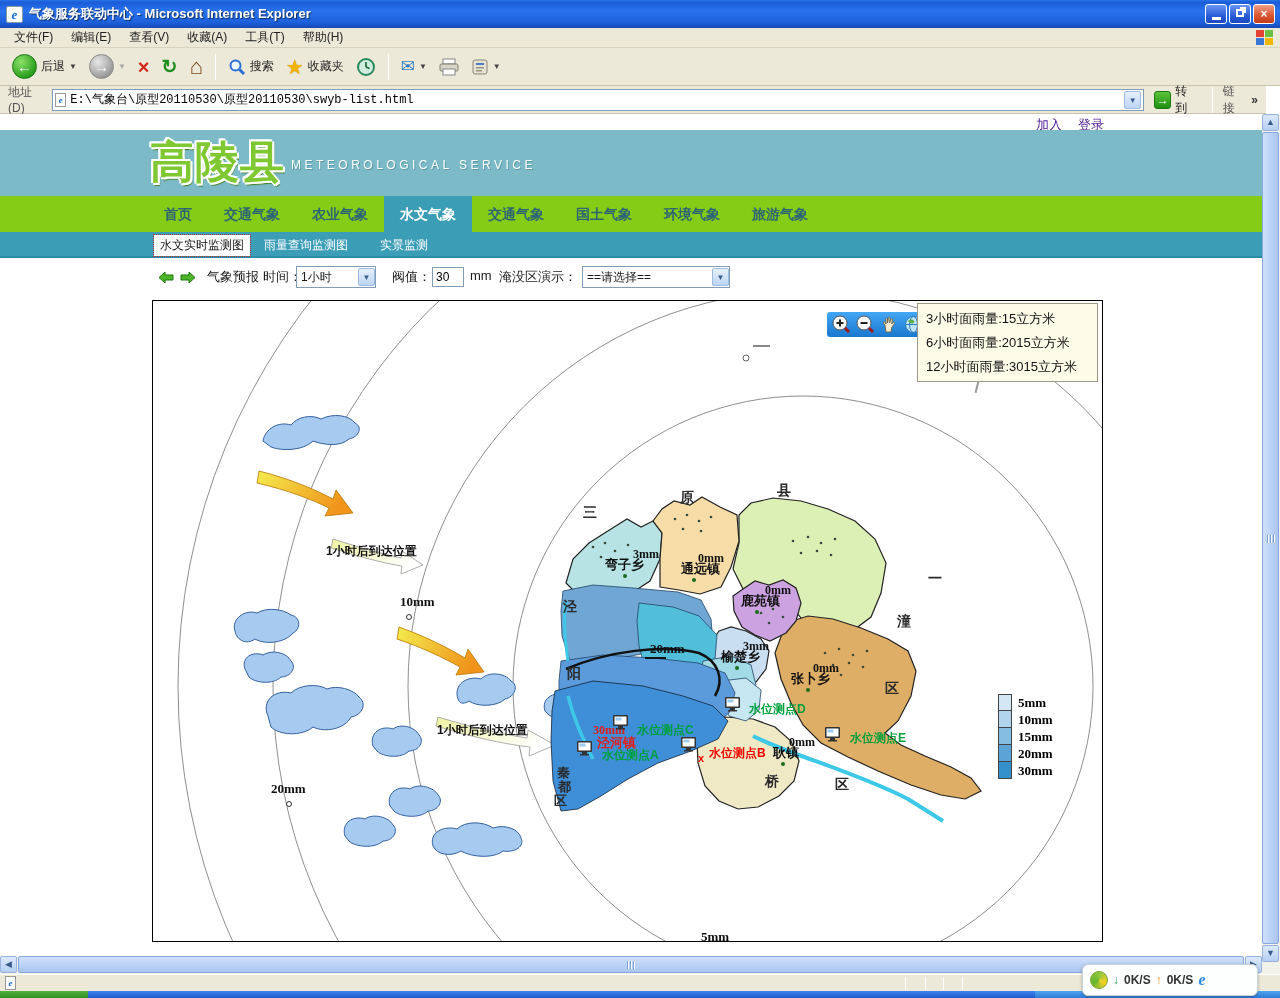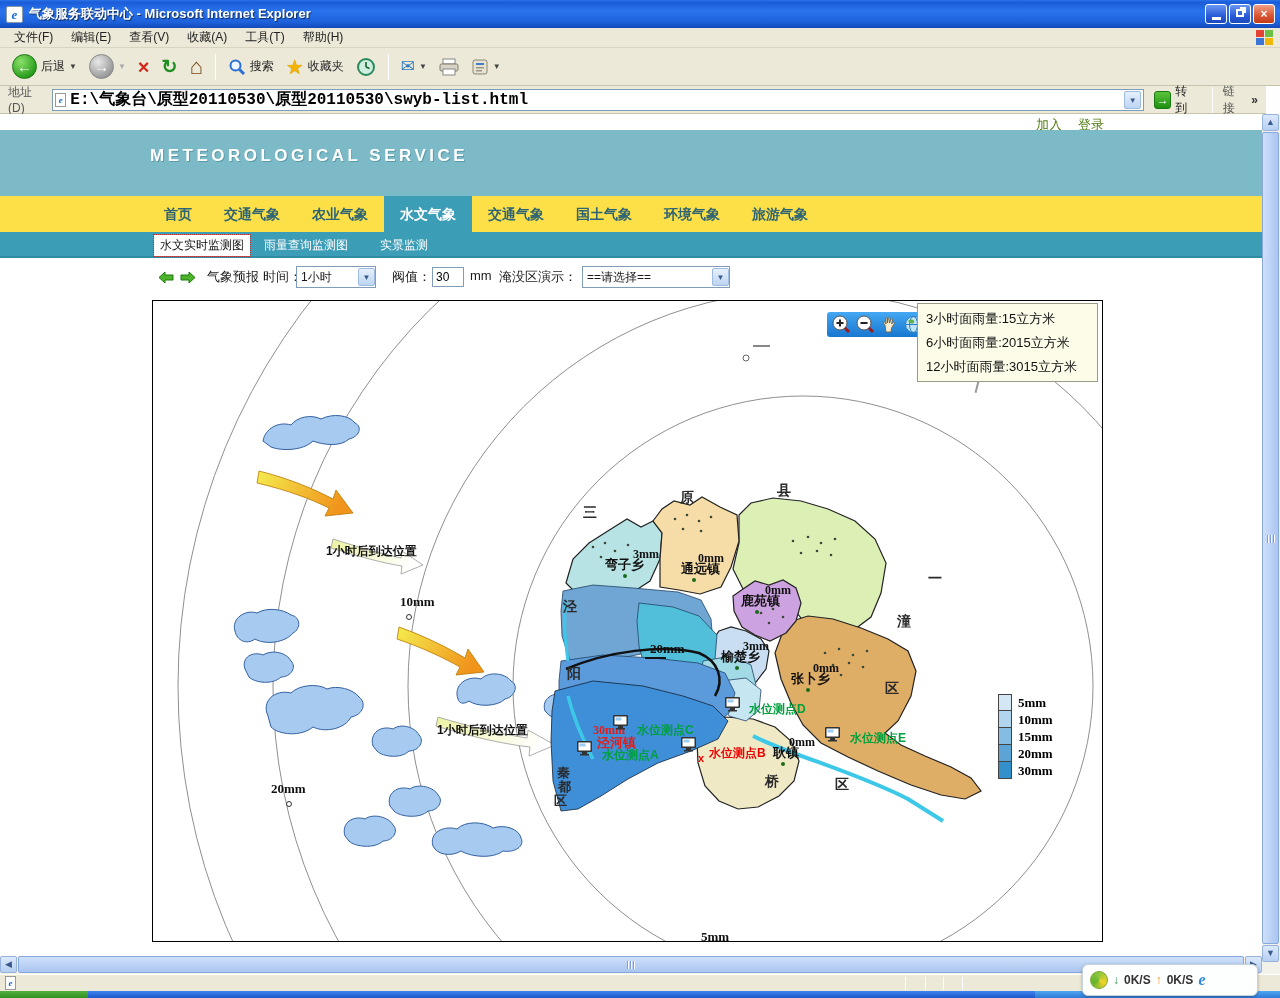--- a/index.html
+++ b/index.html
@@ -34,39 +34,39 @@
   .ddw { font-size:8px; color:#444; }
   .tsep { width:1px; height:26px; background:#c8c4ac; border-right:1px solid #fff; margin:0 4px; }
   .bigx { color:#d42a1e; font:bold 20px/20px sans-serif; }
   .refr { color:#1e8f1e; font:bold 19px/20px sans-serif; }
   .home { color:#7a4a1e; font:22px/22px sans-serif; }
   .star { color:#f2b306; font-size:20px; text-shadow:0 0 1px #b58000; }
   .mail { color:#2a7ac0; font-size:17px; }
   .addrbar { left:0; top:86px; width:1266px; height:28px; background:#ece9d8; border-bottom:1px solid #c8c4ac;
     display:flex; align-items:center; font-size:12px; color:#555; padding:0 8px; gap:6px; }
   .addrinput { flex:0 0 1092px; height:22px; background:#fff; border:1px solid #7f9db9; display:flex; align-items:center; padding:0 2px; color:#000; }
-  .addrinput .txt { font-family:"Liberation Mono","DejaVu Sans Mono",monospace; font-size:16px; margin-left:4px;font-weight:bold; }
+  .addrinput .txt { font-family:"Liberation Mono","DejaVu Sans Mono",monospace; font-size:12px; margin-left:4px; }
   .combo-btn { margin-left:auto; width:17px; height:18px; background:linear-gradient(180deg,#e6f0fc,#bcd5f2);
     border:1px solid #9ebcdf; border-radius:2px; color:#3a5a8c; font-size:8px; text-align:center; line-height:17px; }
   .gobtn { display:flex; align-items:center; gap:4px; color:#222; padding:0 4px; }
   .goicon { width:18px; height:18px; background:linear-gradient(180deg,#5cc43a,#1f8f12); border:1px solid #187a10; border-radius:3px;
     color:#fff; font:bold 12px/17px sans-serif; text-align:center; }
   
   .content { left:0; top:114px; width:1262px; height:842px; background:#fff; }
-  .toplinks { position:absolute; right:158px; top:2px; display:flex; gap:16px; color:#4d7c0f; font-size:13px; }
+  .toplinks { position:absolute; right:158px; top:2px; display:flex; gap:16px; color:#4c1d95; font-size:13px; }
   .tealine { position:absolute; left:0; top:16px; width:1262px; height:2px; background:#64c4d2; }
   .pghead { position:absolute; left:0; top:16px; width:1262px; height:66px; background:#7cbac8; }
   .logo { position:absolute; left:150px; top:4px; display:flex; align-items:flex-start; gap:6px; }
   .logo .county { font-size:44px; font-weight:bold; color:#7fc832; letter-spacing:1px; line-height:56px;
     text-shadow:-2px 0 #fff,2px 0 #fff,0 -2px #fff,0 2px #fff,2px 2px #fff,-2px -2px #fff,2px 3px 1px #3a7a10; }
   .logo .r { display:flex; flex-direction:column; margin-top:10px; }
   .logo .zh { font-size:25px; font-weight:bold; color:#8cc63e; letter-spacing:1px;
     text-shadow:-1px 0 #fff,1px 0 #fff,0 -1px #fff,0 1px #fff,1px 2px 1px #3a7a10; }
-  .logo .en { font-size:17px; font-weight:bold; color:#fff; letter-spacing:3.5px; margin-top:2px; text-shadow:1px 1px 0 #5a9aa8; }
-  .nav { position:absolute; left:0; top:82px; width:1262px; height:36px; background:#fde047; display:flex; padding-left:148px; }
+  .logo .en { font-size:12px; font-weight:normal; color:#fff; letter-spacing:3.5px; margin-top:14px; text-shadow:1px 1px 0 #5a9aa8; }
+  .nav { position:absolute; left:0; top:82px; width:1262px; height:36px; background:#84cc16; display:flex; padding-left:148px; }
   .navtab { font-size:14px; font-weight:bold; color:#2f6474; padding:0 16px; line-height:36px; }
   .navtab.active { background:#3c9db6; color:#fff; }
   .subnav { position:absolute; left:0; top:118px; width:1262px; height:26px; background:#3c9db6; border-bottom:2px solid #2e8da5;padding-left:40px; }
   .sn { position:absolute; font-size:12px; color:#fff; top:5px; }
   .sn.active { background:#fff; color:#111; padding:2px 6px; top:3px; outline:1px dotted #b33; }
   .controls { position:absolute; left:0; top:148px; width:1262px; height:32px; font-size:13px; color:#1a1a1a; }
   .ctl { position:absolute; top:6px; }
   .combo { height:22px; background:#fff; border:1px solid #7f9db9; display:flex; align-items:center; font-size:12px; padding-left:4px; }
   .tinput { height:20px; border:1px solid #7f9db9; font-size:12px; padding:1px 3px; width:32px; font-family:inherit; }
   
@@ -224,20 +224,21 @@
 </div>
 
 <div class="abs content">
   <div class="toplinks">
     <span>加入</span>
     <span>登录</span>
   </div>
   <div class="tealine"></div>
   <div class="pghead">
     <div class="logo">
+      <span class="county">高陵县</span>
       <span class="r">
         <span class="en">METEOROLOGICAL SERVICE</span>
       </span>
     </div>
   </div>
   <div class="nav">
     <span class="navtab">首页</span>
     <span class="navtab">交通气象</span>
     <span class="navtab">农业气象</span>
     <span class="navtab active">水文气象</span>

